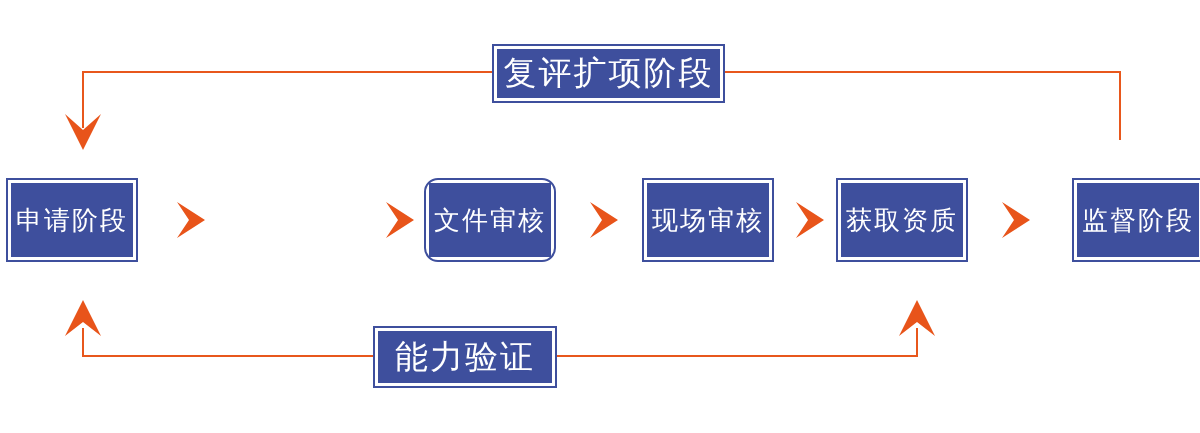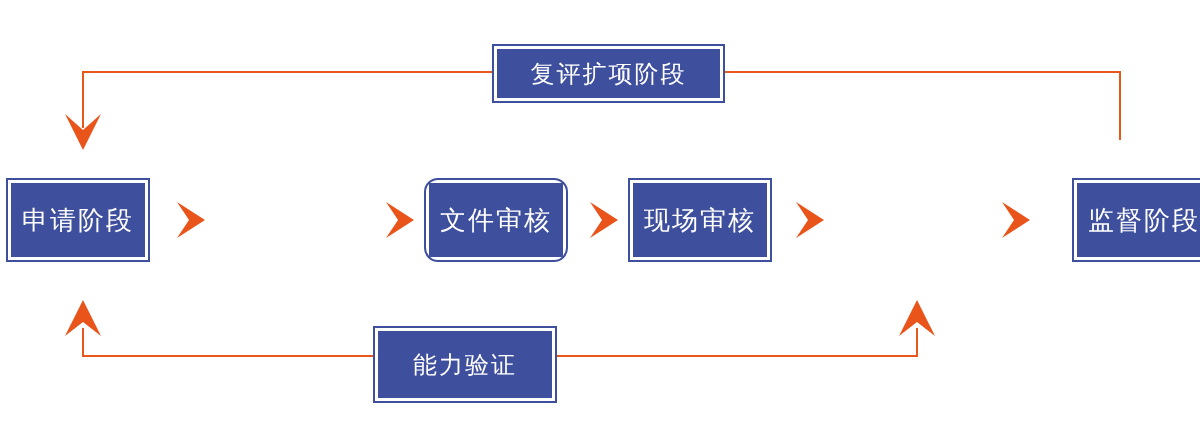--- a/index.html
+++ b/index.html
@@ -5,42 +5,42 @@
   html,body { margin:0; padding:0; background:#ffffff; }
   #canvas {
     position:relative; width:1200px; height:433px; background:#ffffff;
     font-family:"Liberation Sans","DejaVu Sans",sans-serif; overflow:hidden;
   }
   #connectors { position:absolute; left:0; top:0; width:1200px; height:433px; }
   .oline { stroke:#E8571C; stroke-width:2; fill:none; }
   .ochev { fill:#E8541A; stroke:none; }
 
   .stage-box {
-    position:absolute; top:178px; width:144px; height:84px;
+    position:absolute; top:178px; width:132px; height:84px;
     box-sizing:border-box; border:2px solid #3E4F9D; background:#ffffff; padding:3px;
   }
   .stage-box .inner {
     width:100%; height:100%; background:#3E4F9D; color:#ffffff;
     display:flex; align-items:center; justify-content:center;
     font-size:26px; letter-spacing:2px; white-space:nowrap;
   }
   .s1 { left:6px; }  .s2 { left:220px; } .s3 { left:424px;border-radius:14px; }
-  .s4 { left:628px; } .s5 { left:836px; } .s6 { left:1040px;margin-left:32px; }
+  .s4 { left:642px; } .s5 { left:836px; } .s6 { left:1040px;margin-left:32px; }
 
   .label-box {
     position:absolute; box-sizing:border-box;
     border:2px solid #3E4F9D; background:#ffffff; padding:3px;
   }
   .label-box .inner {
     width:100%; height:100%; background:#3E4F9D; color:#ffffff;
     display:flex; align-items:center; justify-content:center;
-    font-size:24px; letter-spacing:2px; white-space:nowrap;
+    font-size:33px; letter-spacing:2px; white-space:nowrap;
   }
   .label-top    { left:492px; top:44px;  width:233px; height:59px; }
-  .label-bottom { left:373px; top:326px; width:184px; height:77px; }
+  .label-bottom { left:373px; top:326px; width:184px; height:62px; }
 </style>
 </head>
 <body>
 
 <div id="canvas">
 
   <svg id="connectors" viewBox="0 0 1200 433" xmlns="http://www.w3.org/2000/svg">
 
     <polyline class="oline" points="1120,140 1120,72 83,72 83,128"></polyline>
     <polygon class="ochev" points="83,150 65,114 83,130 101,114"></polygon>
@@ -58,20 +58,23 @@
 
   <div class="stage-box s1">
     <div class="inner">申请阶段</div>
   </div>
   <div class="stage-box s3">
     <div class="inner">文件审核</div>
   </div>
   <div class="stage-box s4">
     <div class="inner">现场审核</div>
   </div>
+  <div class="stage-box s5">
+    <div class="inner">获取资质</div>
+  </div>
   <div class="stage-box s6">
     <div class="inner">监督阶段</div>
   </div>
 
   <div class="label-box label-top">
     <div class="inner">复评扩项阶段</div>
   </div>
   <div class="label-box label-bottom">
     <div class="inner">能力验证</div>
   </div>

